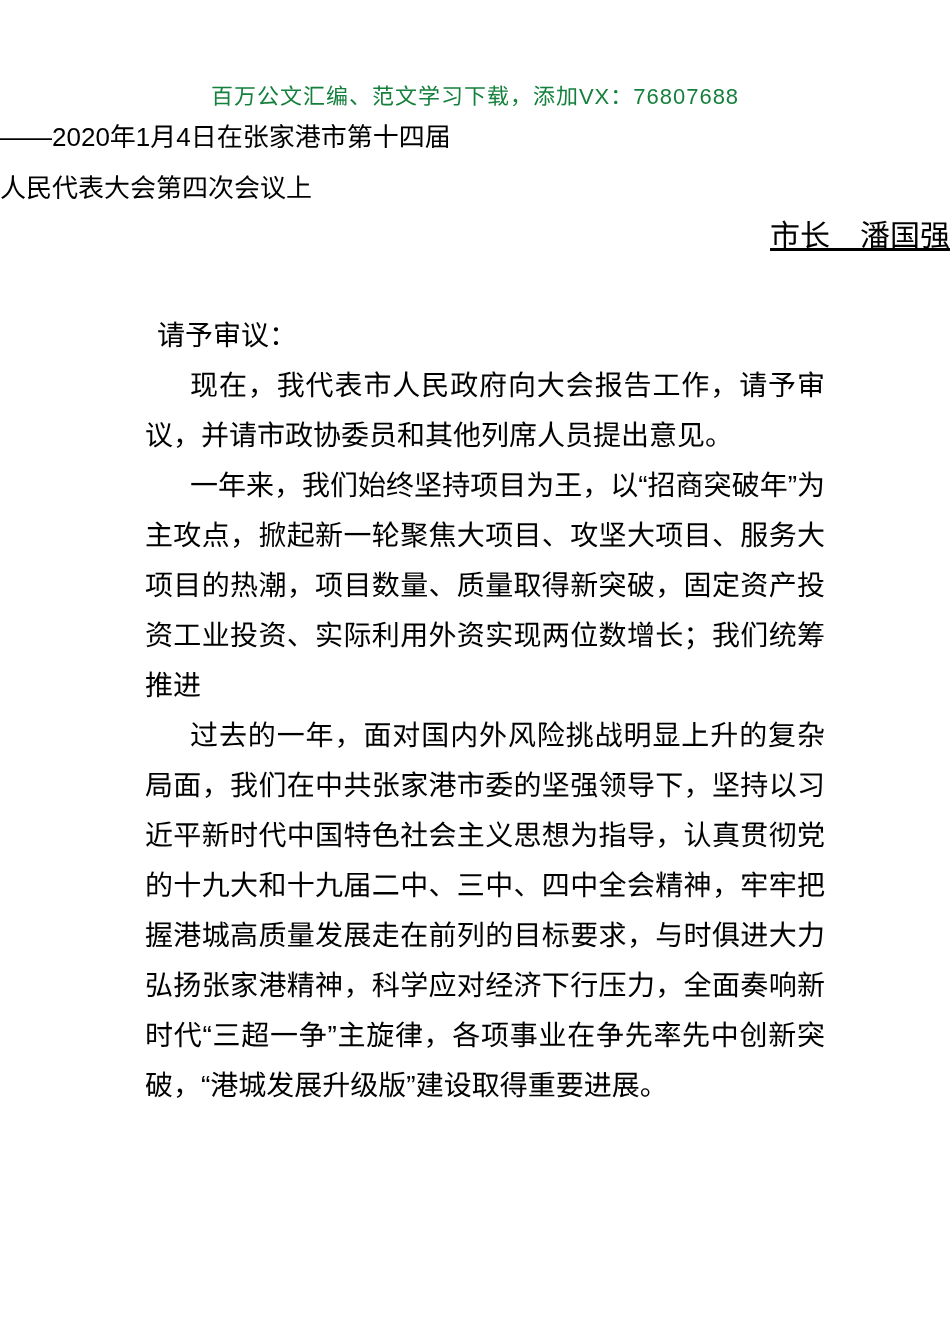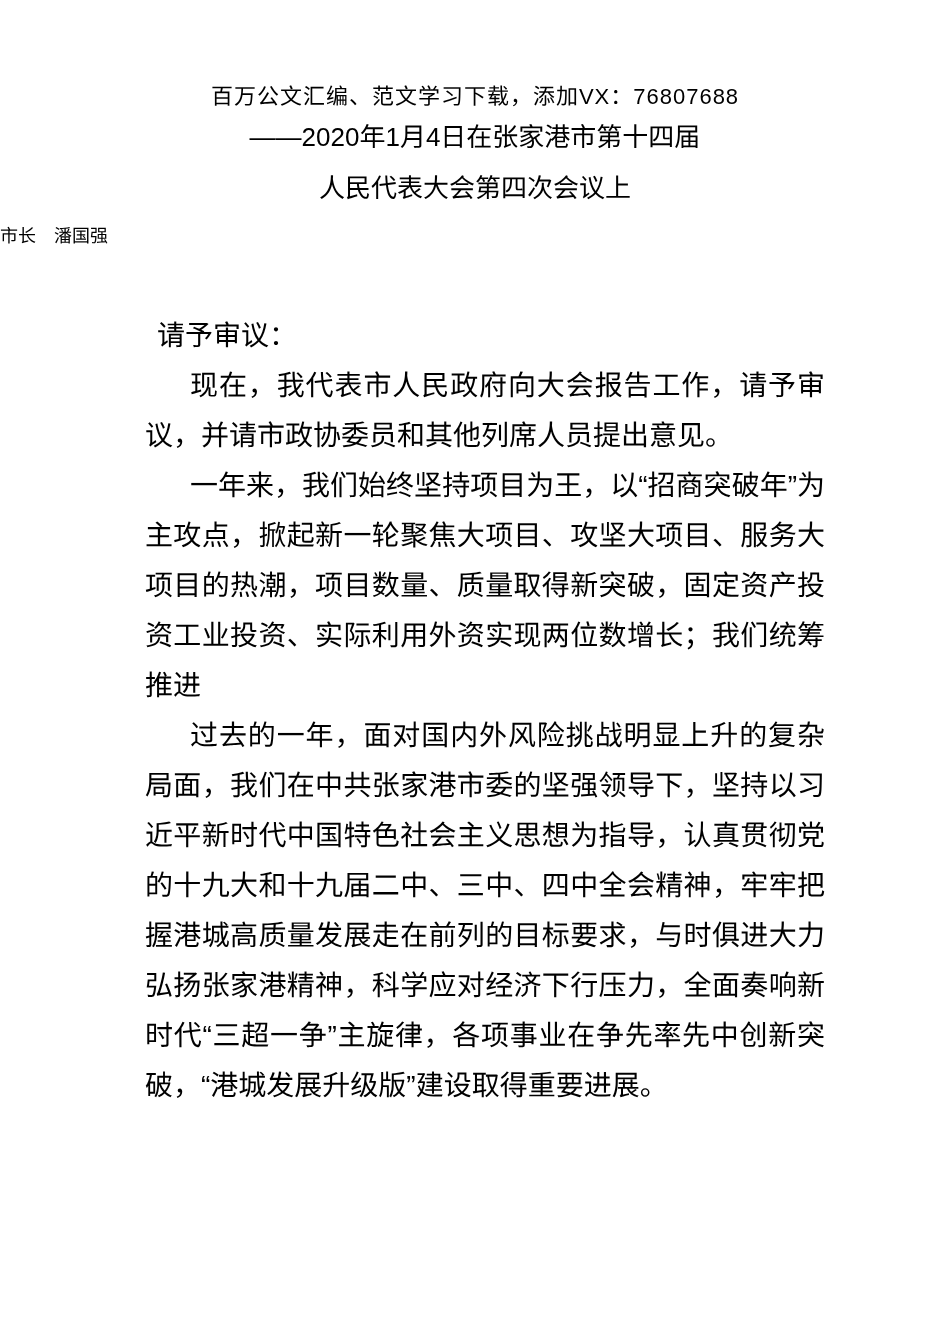--- a/index.html
+++ b/index.html
@@ -19,42 +19,42 @@
     width: 950px;
     height: 1344px;
     background: #ffffff;
     box-sizing: border-box;
   }
   .promo-banner {
     margin-top: 84px;
     text-align: center;
     font-size: 22px;
     line-height: 26px;
-    color: #000000;
+    color: #15803d;
     letter-spacing: 1px;
   }
   .doc-title {
     margin-top: 63px;
     text-align: center;
     font-family: "Liberation Serif", "DejaVu Serif", serif;
     font-weight: bold;
     font-size: 40px;
     line-height: 48px;
     letter-spacing: 2px;
   }
   .doc-subtitle {
-    text-align: center;
     font-size: 26px;
     line-height: 48px;
     margin-top: 3px;
   }
   .doc-byline {
-    text-align: left;
-    font-size: 18px;
+    text-align: right;
+    font-size: 30px;
     line-height: 48px;
+    text-decoration: underline;
   }
   .doc-body {
     margin: 51px 125px 0 145px; 
     font-size: 28px;
     line-height: 50px;
     text-align: justify;
     text-justify: inter-ideograph;
   }
   .doc-body p {
     margin: 0;

